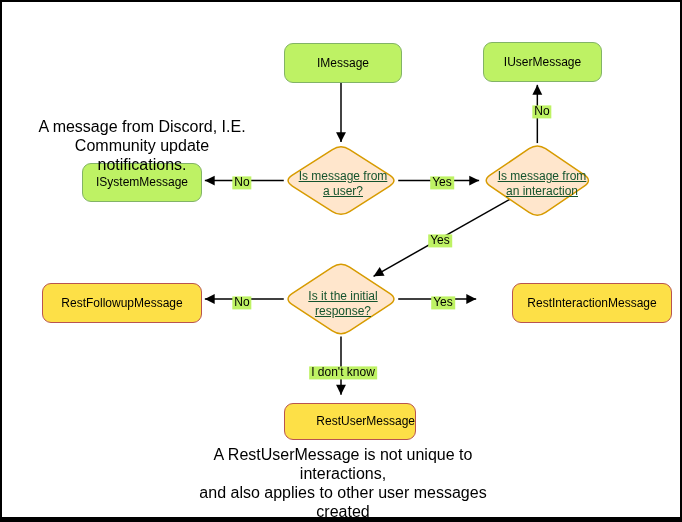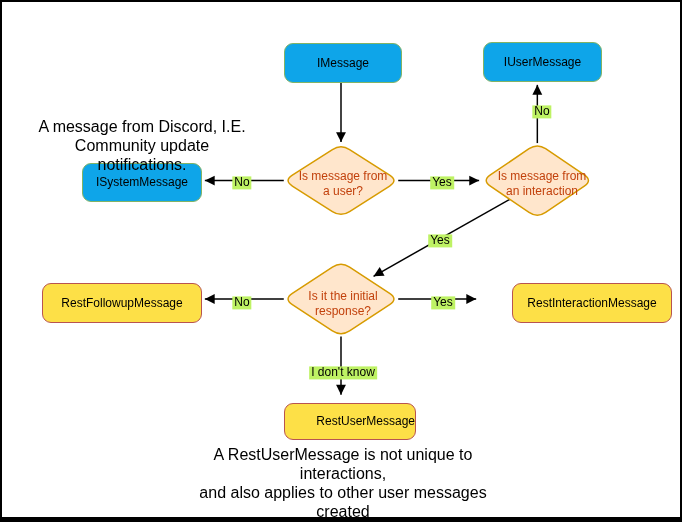--- a/index.html
+++ b/index.html
@@ -16,30 +16,31 @@
   #edges{position:absolute;left:0;top:0;width:100%;height:100%;}
   .node{
     position:absolute;
     box-sizing:border-box;
     display:flex;align-items:center;justify-content:center;
     border-radius:9px;
     font-size:12px;color:#000;
     text-align:center;
     line-height:1.2;
   }
-  .node.green{background:#0ea5e9;border:1.5px solid #82b366;}
+  .node.green{background:#bef264;border:1.5px solid #82b366;}
   .node.red{background:#fde047;border:1.5px solid #b85450;}
   .diamond-label{
     position:absolute;
     transform:translate(-50%,-50%);
-    font-size:12px;color:#c2410c;
+    font-size:12px;color:#14532d;
     text-align:center;
     white-space:pre-line;
     line-height:1.25;
     pointer-events:none;
+    text-decoration:underline;
   }
   .edge-label{
     position:absolute;
     transform:translate(-50%,-50%);
     background:#bef264;
     padding:0 2px;
     font-size:12px;color:#000;
     line-height:1.1;
   }
   .note{

